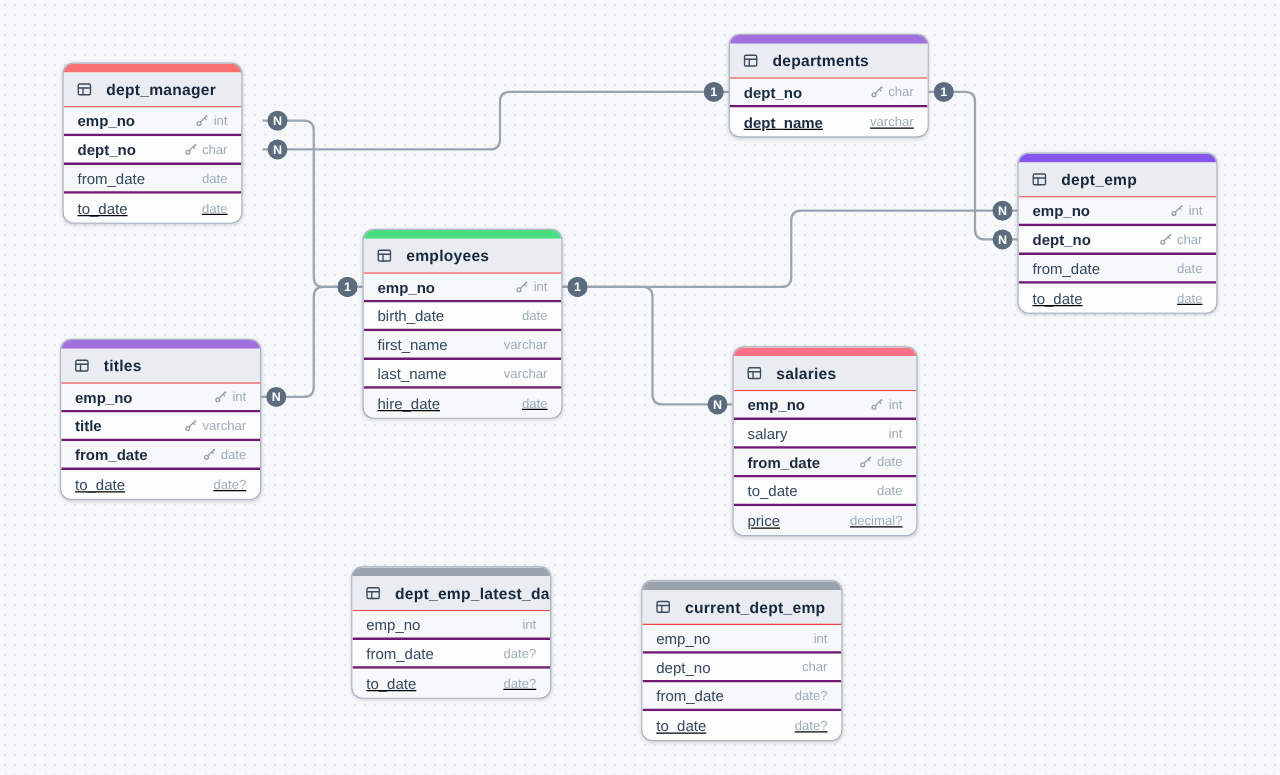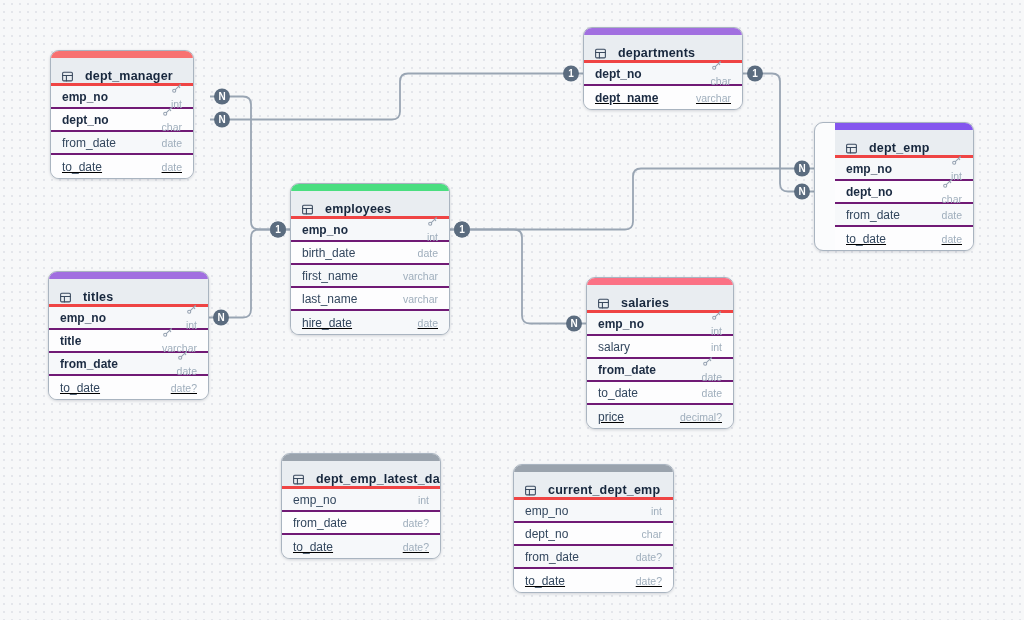--- a/index.html
+++ b/index.html
@@ -14,35 +14,35 @@
   #edges path{fill:none; stroke:#99a5b3; stroke-width:1.8;}
   #edges circle{fill:#5b6c7f;}
   #edges text{fill:#ffffff; font-size:10px; font-weight:bold; font-family:"Liberation Sans",sans-serif; text-anchor:middle;}
   .table{
     position:absolute; z-index:2; box-sizing:border-box;
     border:1px solid #a9b4c0; border-radius:9px; overflow:hidden;
     background:#fbfcfd; box-shadow:0 1px 3px rgba(30,41,59,.18);
   }
   .stripe{height:7px; width:100%;}
   .thead{
-    height:28px; display:flex; align-items:flex-end; gap:11px; padding:0 10px;
-    background:#e9edf1; border-bottom:3px solid #ef4444; box-sizing:border-box;
+    height:28px; display:flex; align-items:center; gap:11px; padding:0 10px;
+    background:#e9edf1; border-bottom:1px solid #ef4444; box-sizing:border-box;
   }
   .thead .ttl{font-size:12.5px; font-weight:bold; color:#17273d; letter-spacing:.2px;}
   .ticon{display:flex; align-items:center;}
   .row{
     height:23px; display:flex; align-items:center; justify-content:space-between;
     padding:0 11px; box-sizing:border-box; border-bottom:2px solid #701a75;
     background:#fdfdfe; font-size:12px;
   }
   .row:nth-child(odd){background:#f6f8fa;}
   .row:last-child{border-bottom:none;text-decoration:underline;}
   .fname{color:#33475e; white-space:nowrap;}
   .row.bold .fname{font-weight:bold; color:#1b2b42;}
-  .ftype{color:#9faebc; font-size:10.5px; display:flex; align-items:flex-start; gap:4px; white-space:nowrap;flex-direction:column;}
+  .ftype{color:#9faebc; font-size:10.5px; display:flex; align-items:flex-start; gap:4px; white-space:nowrap;}
   .kicon{display:flex; align-items:center;}
 </style>
 </head>
 <body>
 
 <div id="canvas">
   <svg id="edges" xmlns="http://www.w3.org/2000/svg">
       <path d="M 210 96.5 H 243 Q 251 96.5 251 104.5 V 221.5 Q 251 229.5 259 229.5 H 290"></path>
       <circle cx="222" cy="96.5" r="8"></circle>
       <text x="222" y="100">N</text>
@@ -153,21 +153,21 @@
           <span>char</span>
         </span>
       </div>
       <div class="row bold">
         <span class="fname">dept_name</span>
         <span class="ftype">
           <span>varchar</span>
         </span>
       </div>
     </div>
-    <div class="table" style="left: 814px; top: 122px; width: 160px; padding-left: 20px;">
+    <div class="table" style="left: 814px; top: 122px; width: 160px;">
       <div class="stripe" style="background: rgb(132, 86, 238);"></div>
       <div class="thead">
         <span class="ticon">
           <svg width="13" height="13" viewBox="0 0 24 24" fill="none" stroke="#3a4a5f" stroke-width="2" stroke-linecap="round" stroke-linejoin="round">
             <rect x="3" y="4" width="18" height="16" rx="2"></rect>
             <path d="M3 10h18"></path>
             <path d="M10 10v10"></path>
           </svg>
         </span>
         <span class="ttl">dept_emp</span>

